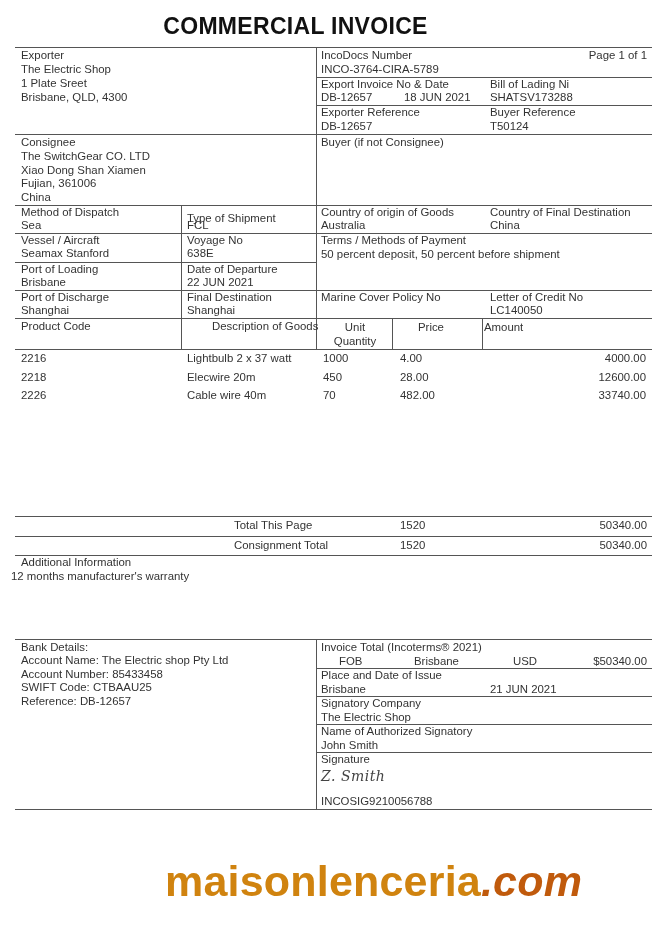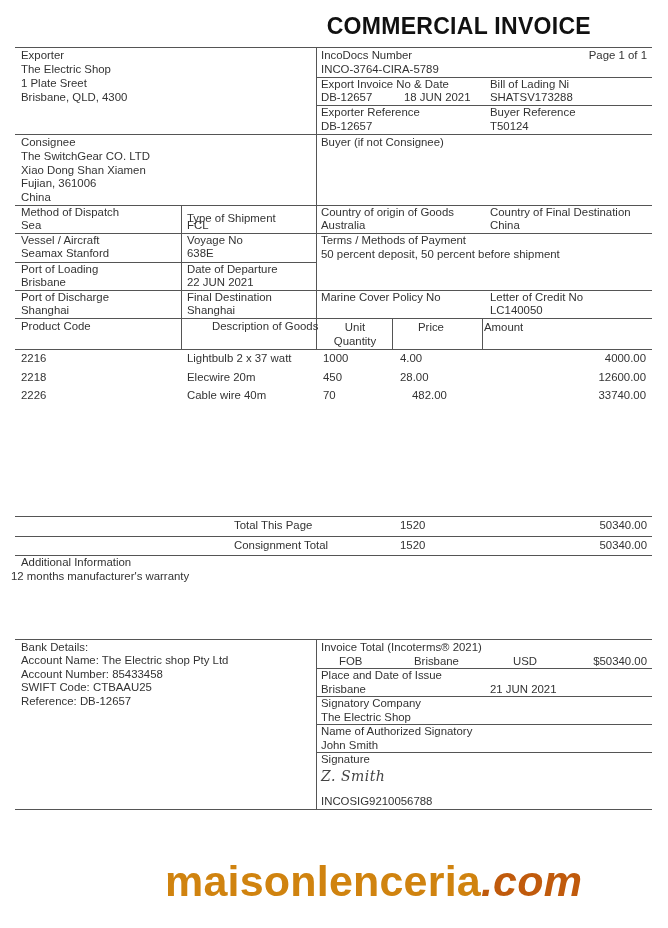--- a/index.html
+++ b/index.html
@@ -2,21 +2,21 @@
 <html><head>
 <meta charset="utf-8">
 <style>
   html, body { margin:0; padding:0; background:#ffffff; }
   body { width:668px; height:928px; position:relative; overflow:hidden;
          font-family:"Liberation Sans", sans-serif; color:#2a2a2a; }
   .abs { position:absolute; }
   .t { position:absolute; font-size:11.4px; line-height:13.5px; white-space:nowrap; color:#333; }
   .hl { position:absolute; height:0; border-top:1.6px solid #555; }
   .vl { position:absolute; width:0; border-left:1.4px solid #555; }
-  .title { position:absolute; left:0; width:591px; top:13px; text-align:right;
+  .title { position:absolute; left:0; width:591px; top:13px; text-align:center;
            font-weight:bold; font-size:23px; letter-spacing:0.3px; color:#111; }
   .r { text-align:left; }
   .c { text-align:center; }
   .sig { position:absolute; font-family:"DejaVu Serif", serif; font-style:italic;
          font-size:14px; color:#444; letter-spacing:0.5px; }
   .wm { position:absolute; left:165px; top:857px; font-weight:bold; font-size:43px;
         color:#d0830f; letter-spacing:0.2px; white-space:nowrap; }
   .wm .dom { font-style:italic; color:#c05a0c; }
 </style>
 </head>
@@ -113,21 +113,21 @@
   <div class="t" style="left:6px; top:0;">2218</div>
   <div class="t" style="left:172px; top:0;">Elecwire 20m</div>
   <div class="t" style="left:308px; top:0;">450</div>
   <div class="t" style="left:385px; top:0;">28.00</div>
   <div class="t r" style="right:6px; top:0;">12600.00</div>
 </div>
 <div class="abs" style="left:15px; top:389px; width:637px; height:18px;">
   <div class="t" style="left:6px; top:0;">2226</div>
   <div class="t" style="left:172px; top:0;">Cable wire 40m</div>
   <div class="t" style="left:308px; top:0;">70</div>
-  <div class="t" style="left:385px; top:0;margin-left:12px;">482.00</div>
+  <div class="t" style="left:385px; top:0;">482.00</div>
   <div class="t r" style="right:6px; top:0;">33740.00</div>
 </div>
 
 <div class="hl" style="left:15px; width:637px; top:516px;"></div>
 <div class="t" style="left:234px; top:519px;">Total This Page</div>
 <div class="t" style="left:400px; top:519px;">1520</div>
 <div class="t r" style="right:21px; top:519px;">50340.00</div>
 <div class="hl" style="left:15px; width:637px; top:536px;"></div>
 <div class="t" style="left:234px; top:539px;">Consignment Total</div>
 <div class="t" style="left:400px; top:539px;">1520</div>

